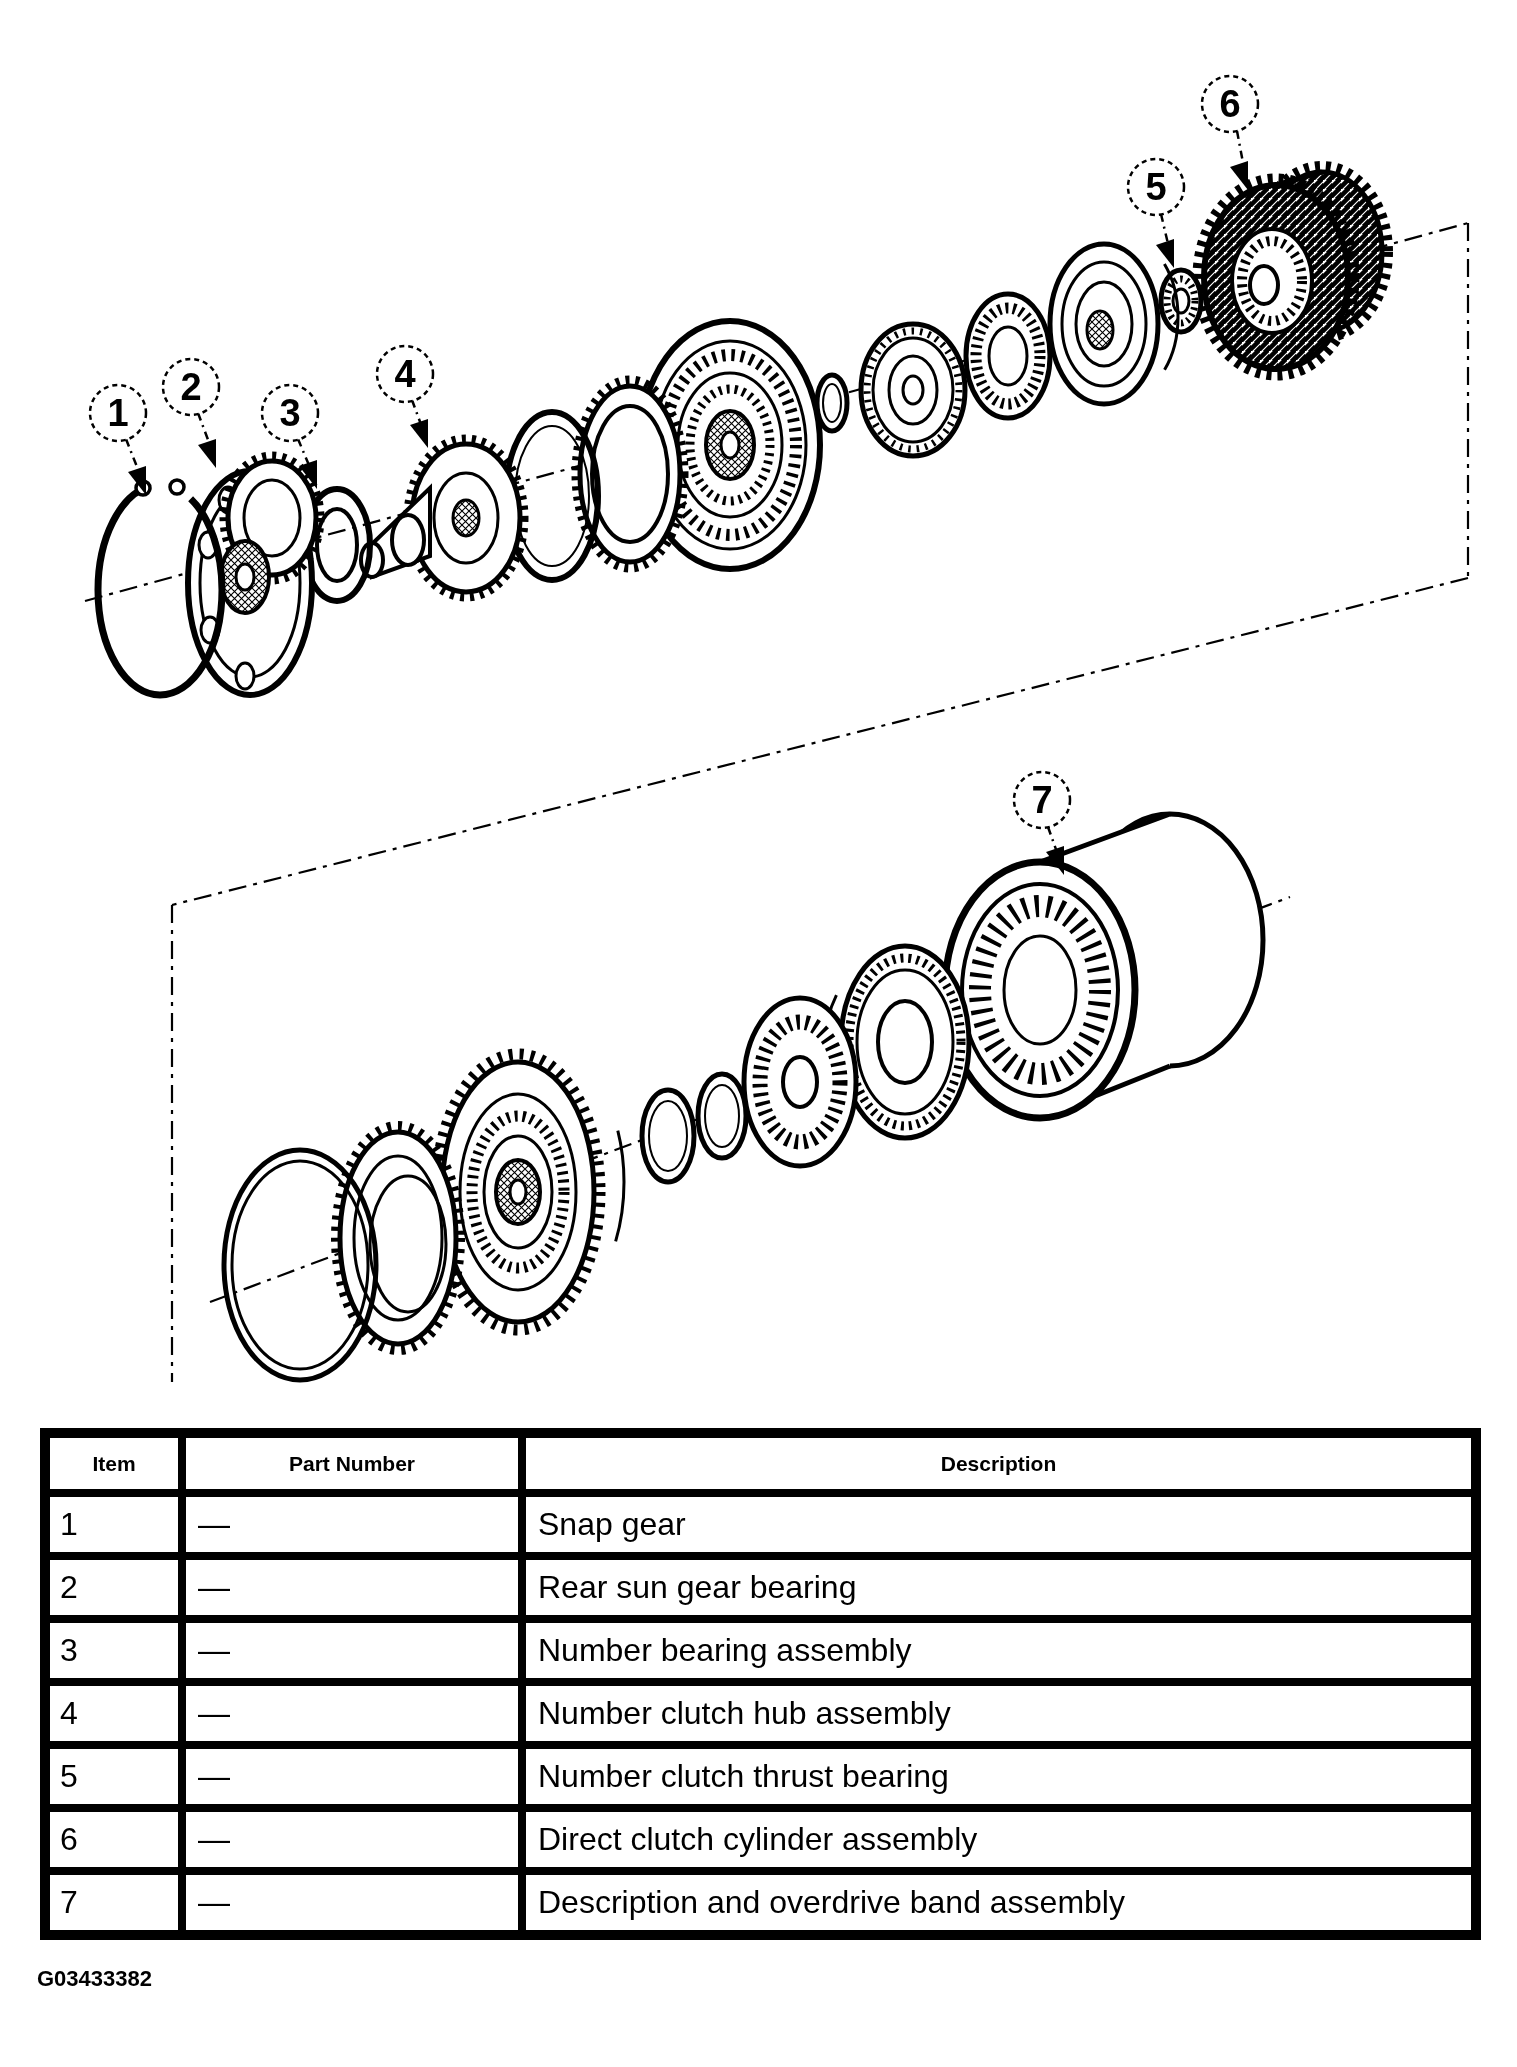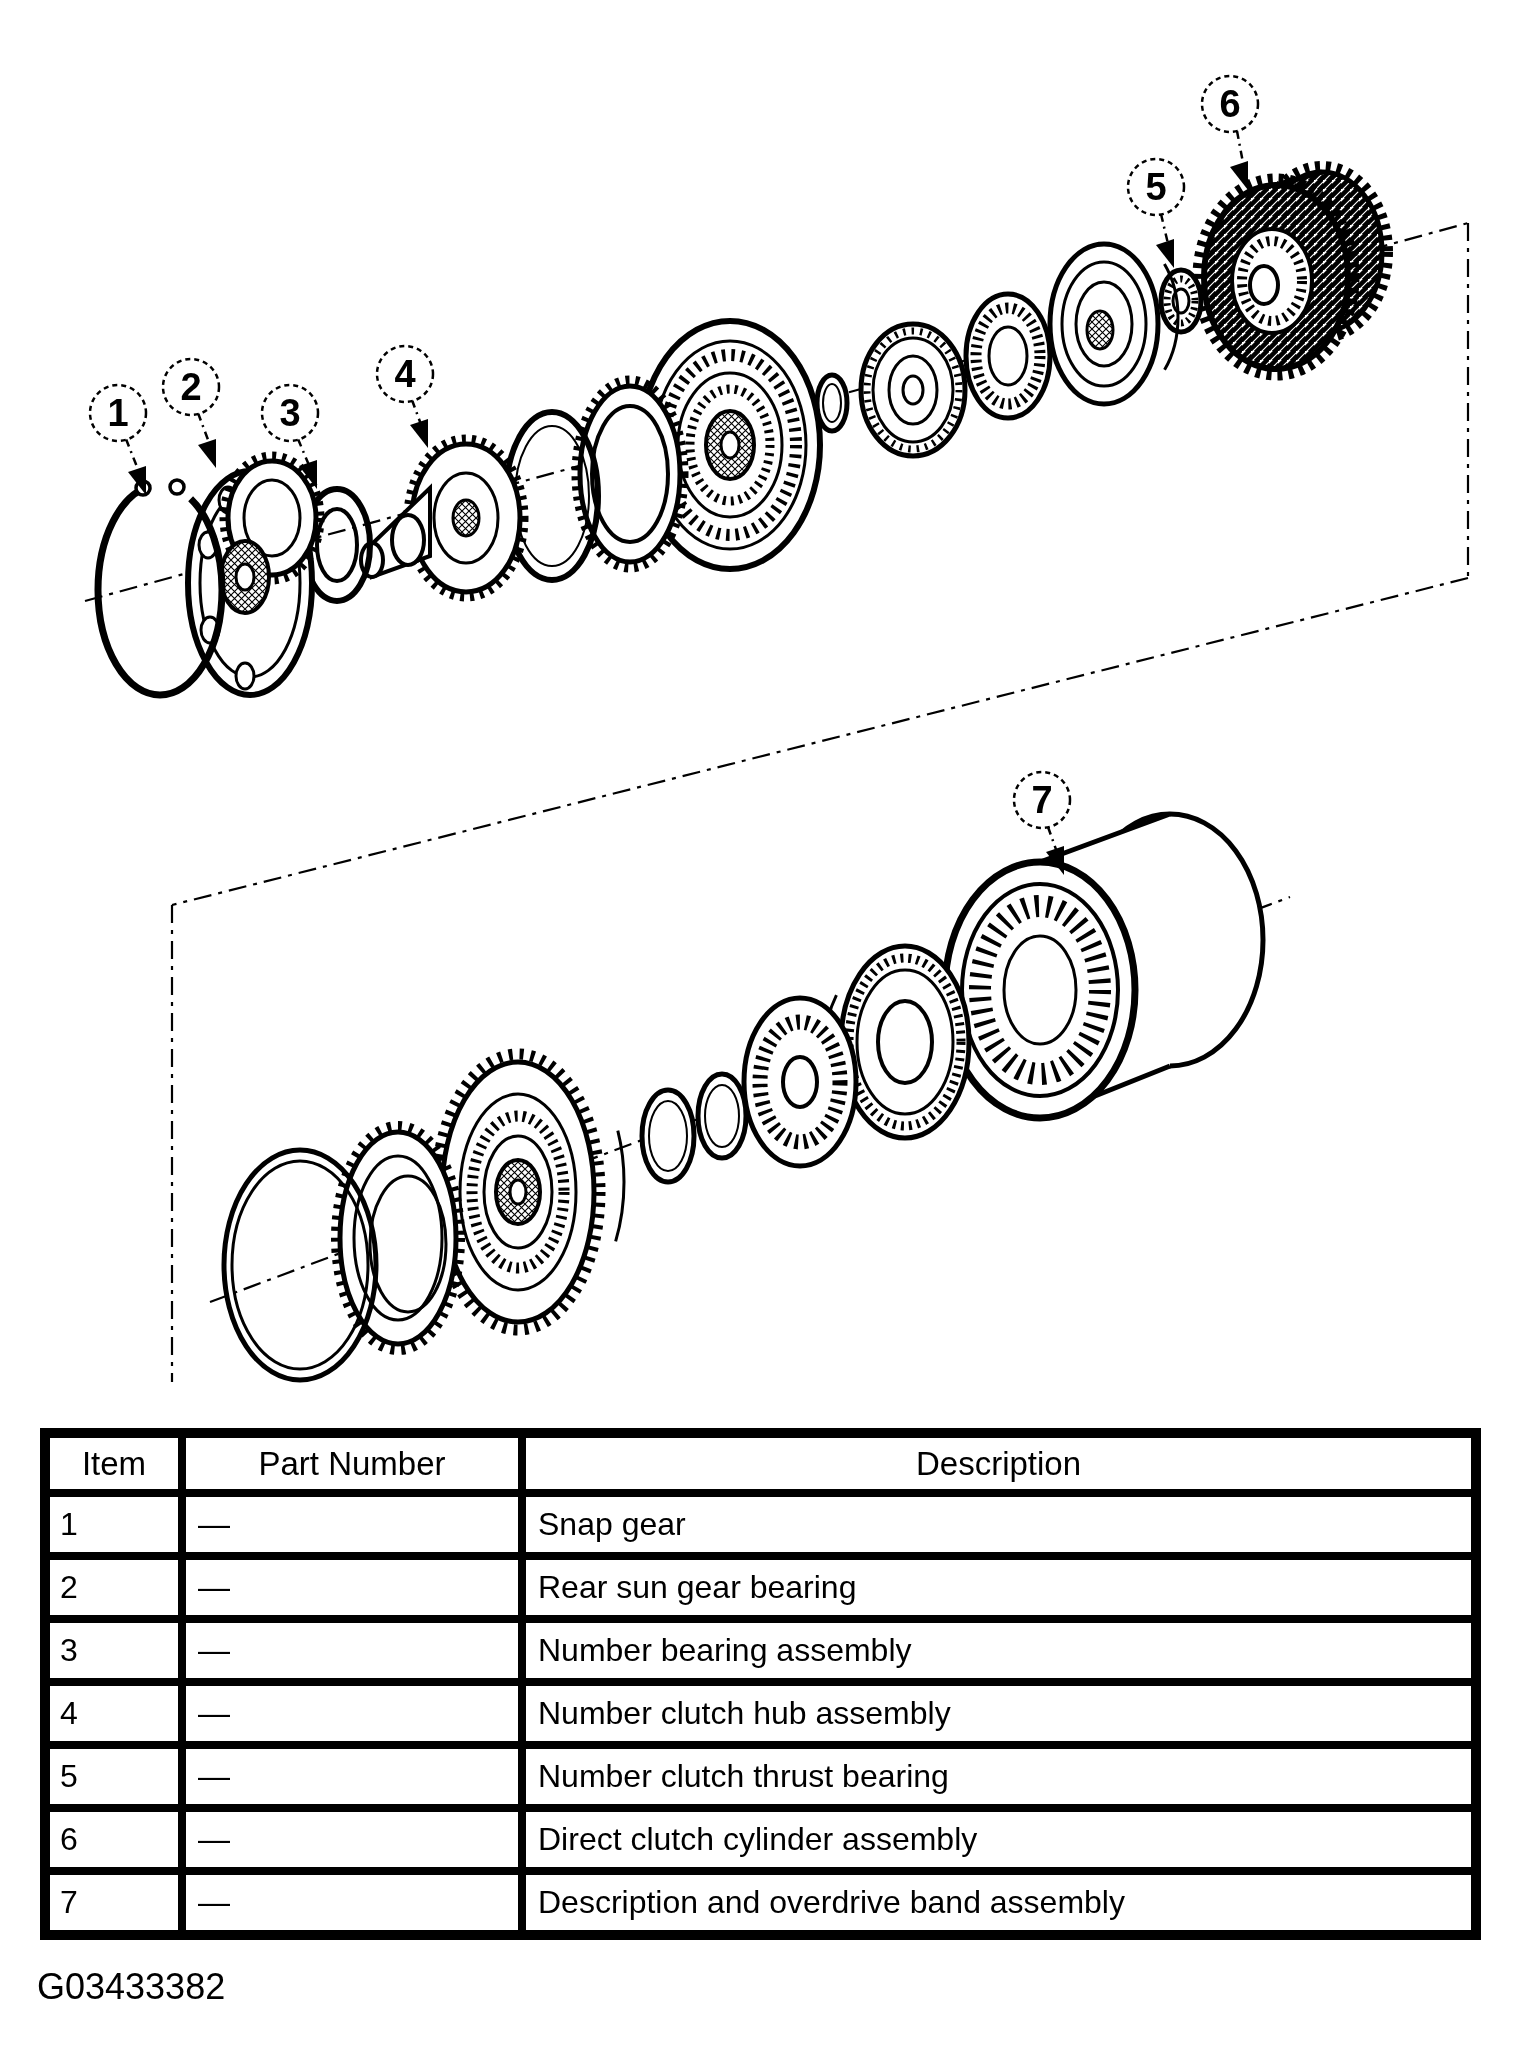--- a/index.html
+++ b/index.html
@@ -1,22 +1,22 @@
 <!DOCTYPE html>
 <html><head>
 <meta charset="utf-8">
 <style>
   html,body{margin:0;padding:0;background:#fff;}
   body{width:1517px;height:2067px;position:relative;font-family:"Liberation Sans",sans-serif;color:#000;overflow:hidden;}
   .diagram{position:absolute;left:0;top:0;}
   .parts-table{position:absolute;left:40px;top:1428px;width:1441px;border-collapse:collapse;table-layout:fixed;background:#fff;border:10px solid #000;}
-  .parts-table th{border:8px solid #000;font-size:33px;font-weight:normal;text-align:center;height:51px;padding:0;}
+  .parts-table th{border:8px solid #000;font-size:21px;font-weight:bold;text-align:center;height:51px;padding:0;}
   .parts-table td{border:8px solid #000;font-size:32px;font-weight:normal;height:55px;padding:0 4px 0 12px;vertical-align:middle;text-align:left;white-space:nowrap;}
   .parts-table td.item-cell{padding-left:10px;}
-  .figure-id{position:absolute;left:37px;top:1966px;font-size:36px;font-weight:400;letter-spacing:0px;}
+  .figure-id{position:absolute;left:37px;top:1966px;font-size:22px;font-weight:700;letter-spacing:0px;}
   .co-num{font-size:38px;font-weight:bold;font-family:"Liberation Sans",sans-serif;}
   svg .ln{stroke:#000;fill:none;}
 </style>
 </head>
 <body>
 
 <svg class="diagram" width="1517" height="1420" viewBox="0 0 1517 1420" xmlns="http://www.w3.org/2000/svg">
   <defs>
     <pattern id="xh" width="7" height="7" patternUnits="userSpaceOnUse">
       <rect width="7" height="7" fill="#fff"></rect>

